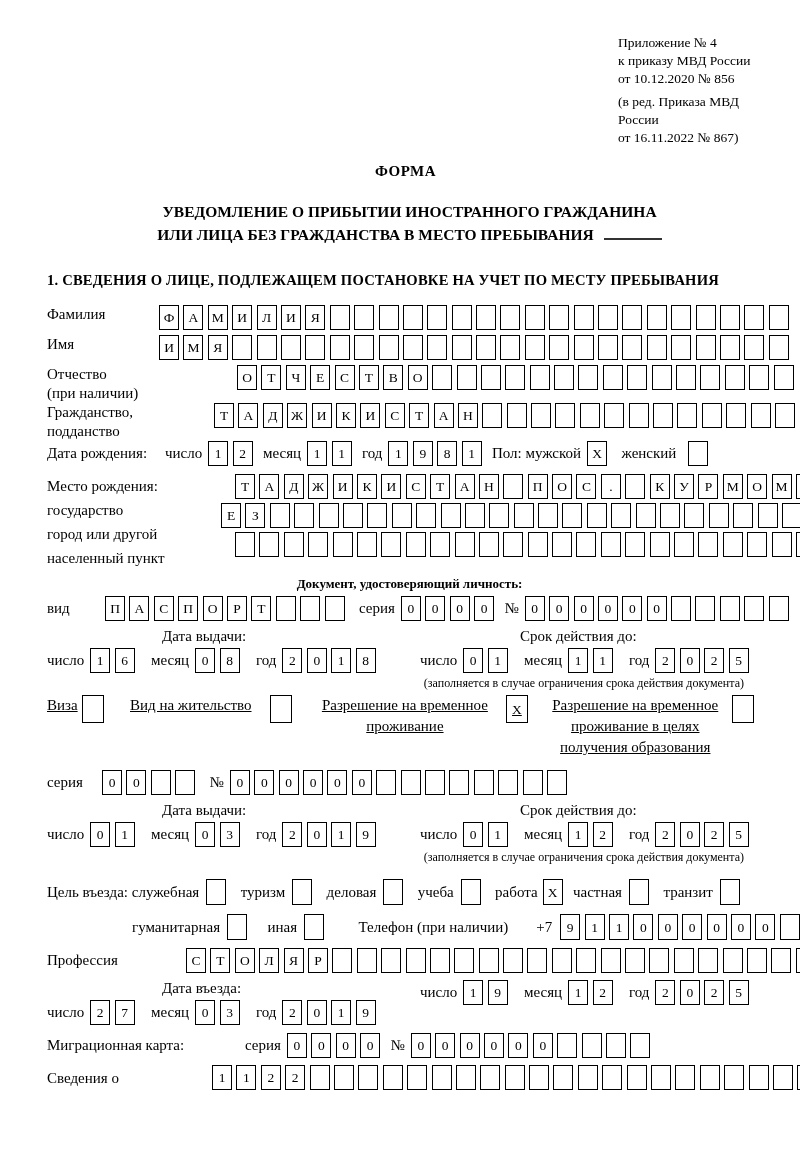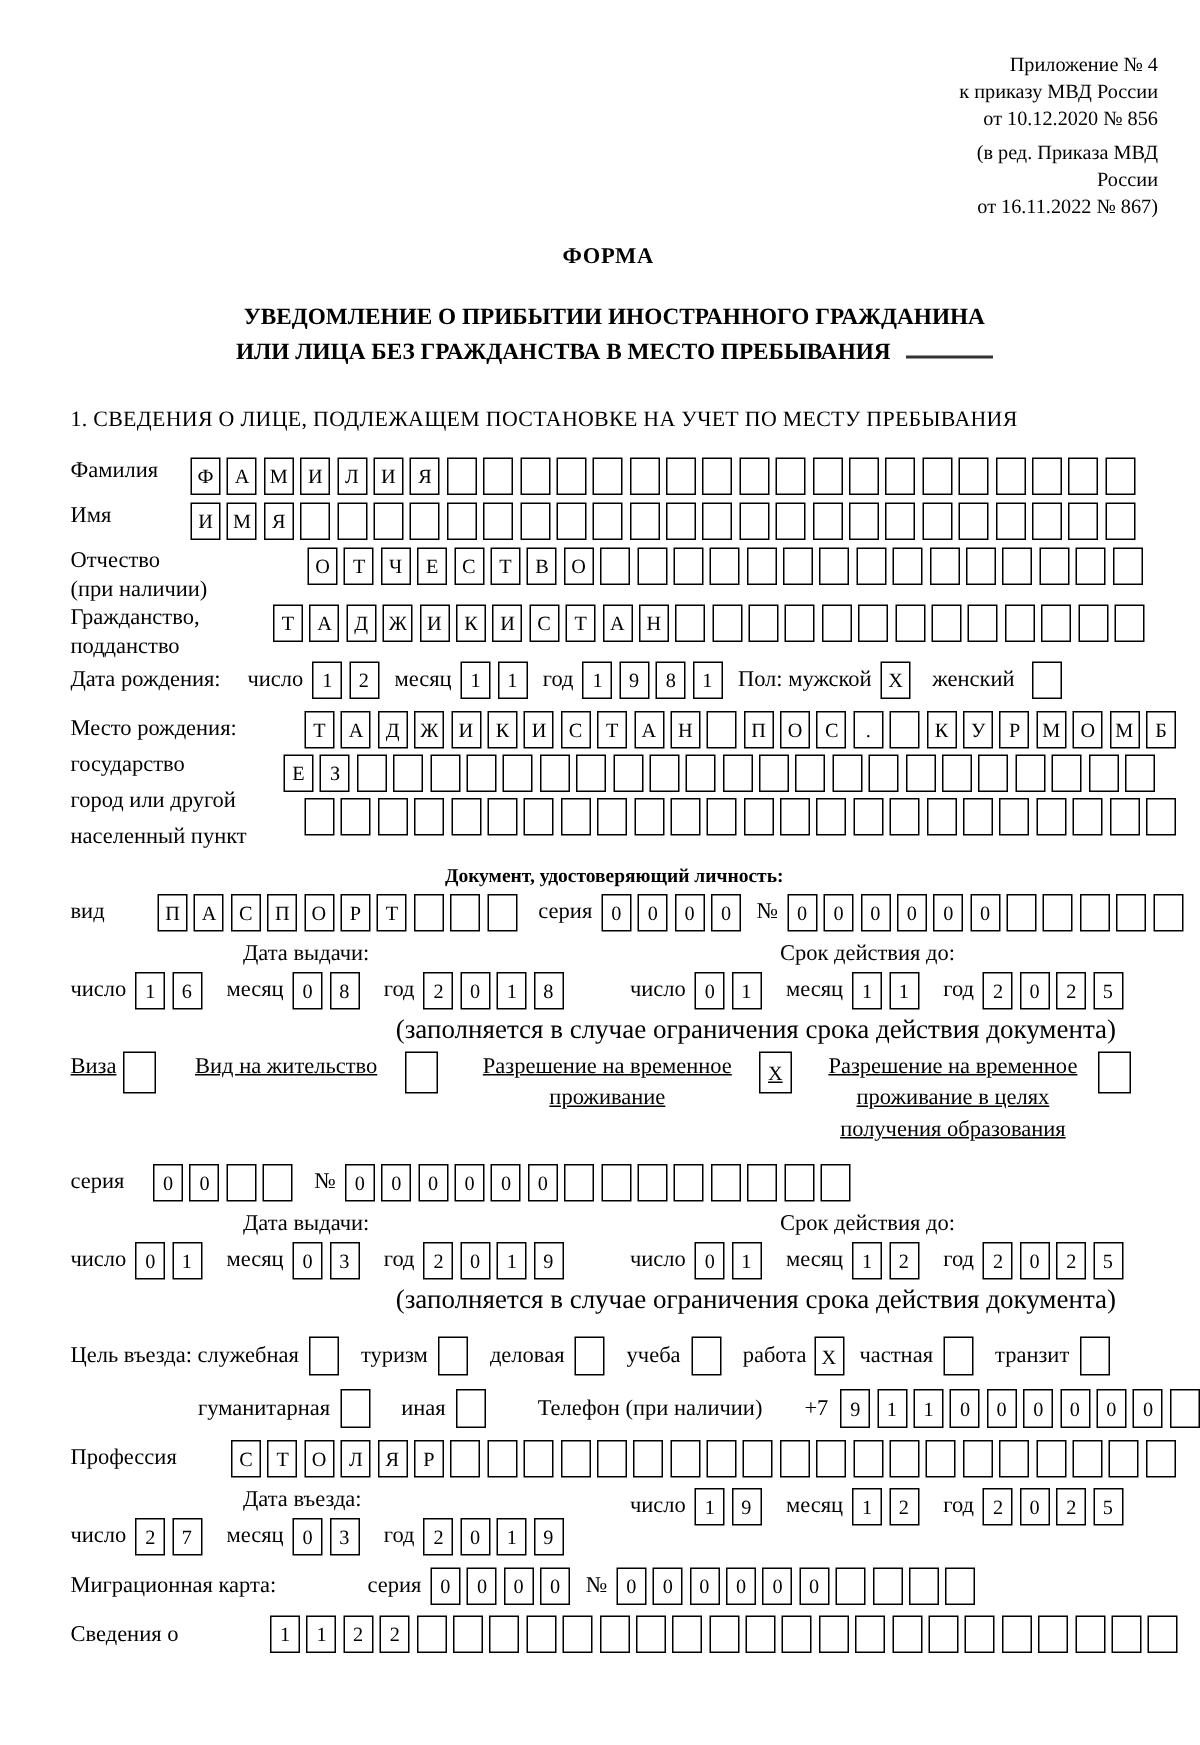--- a/index.html
+++ b/index.html
@@ -6,41 +6,41 @@
   html, body { background: #ffffff; }
   body {
     width: 800px; height: 1163px; overflow: hidden;
     color: #000;
     font-family: "Liberation Serif", serif;
     font-size: 15px;
   }
   .page { padding: 34px 28px 10px 47px; width: 800px; }
 
   
-  .hdr { margin-left: 571px; font-size: 13.5px; line-height: 18px; text-align: right; }
+  .hdr { margin-left: 571px; font-size: 13.5px; line-height: 18px; }
   .hdr .rev { margin-top: 5px; }
   .form-label { text-align: center; padding-right: 8px; font-weight: bold; font-size: 15px; margin-top: 16px; letter-spacing: .5px; }
 
   .title { text-align: center; font-weight: bold; font-size: 15.5px; line-height: 23px; margin-top: 20px; }
   .title .uline { display: inline-block; width: 58px; border-bottom: 2px solid #333; height: 14px; margin-left: 10px; }
 
-  .sec-heading { font-weight: normal; font-size: 14.6px; margin-top: 26px; letter-spacing: .2px; }
+  .sec-heading { font-weight: bold; font-size: 14.6px; margin-top: 26px; letter-spacing: .2px; }
 
   
   .boxes { display: flex; flex: none; }
   .box {
     flex: none; width: 20px; height: 25px;
     border: 1.6px solid #000; margin-right: 4.4px;
     display: flex; align-items: center; justify-content: center;
     font-size: 13.5px; line-height: 13px;
   }
   .cb .box { width: 22px; height: 28px; }     
   .cbs .box { width: 20px; height: 26px; }    
 
-  .frow { display: flex; align-items: flex-start; margin-top: 5px; }
+  .frow { display: flex; align-items: flex-start; margin-top: 5px; gap: 32px; }
   .lab { font-size: 15px; line-height: 19px; flex: none; }
   .w80 { width: 80px; } .w158 { width: 158px; } .w135 { width: 135px; }
   .w107 { width: 107px; } .w156 { width: 156px; } .w133 { width: 133px; }
 
   .inline-row { display: flex; align-items: center; margin-top: 8px; }
   .inline-row > * { flex: none; }
   .ml6 { margin-left: 6px; } .ml10 { margin-left: 10px; }
   .mr6 { margin-right: 6px; }
 
   .mb-rows > .boxes { margin-bottom: 4px; }
@@ -50,21 +50,21 @@
 
   
   .dates { display: flex; margin-top: 7px; }
   .dcol-l { width: 373px; flex: none; }
   .dcol-r { flex: 1; }
   .dhead-l { padding-left: 115px; margin-bottom: 3px; }
   .dhead-r { padding-left: 100px; margin-bottom: 3px; }
   .dgroup { display: flex; align-items: center; }
   .dgroup span.t { margin: 0 6px 0 0; }
   .dgroup .gap { width: 12px; }
-  .small-note { font-size: 18px; text-align: right; padding-right: 28px; margin-top: 3px; }
+  .small-note { font-size: 12px; text-align: right; padding-right: 28px; margin-top: 3px; }
 
   .para { margin-top: 12px; line-height: 26px; }
 
   .cbrow { display: flex; align-items: flex-start; margin-top: 4px; }
   .cbrow .item { display: flex; align-items: flex-start; text-decoration: underline; }
   .cbrow .txt { line-height: 21px; }
   .cbrow .ctr { text-align: center; }
 
   .purpose { display: flex; align-items: center; margin-top: 14px; }
   .purpose > * { flex: none; }

